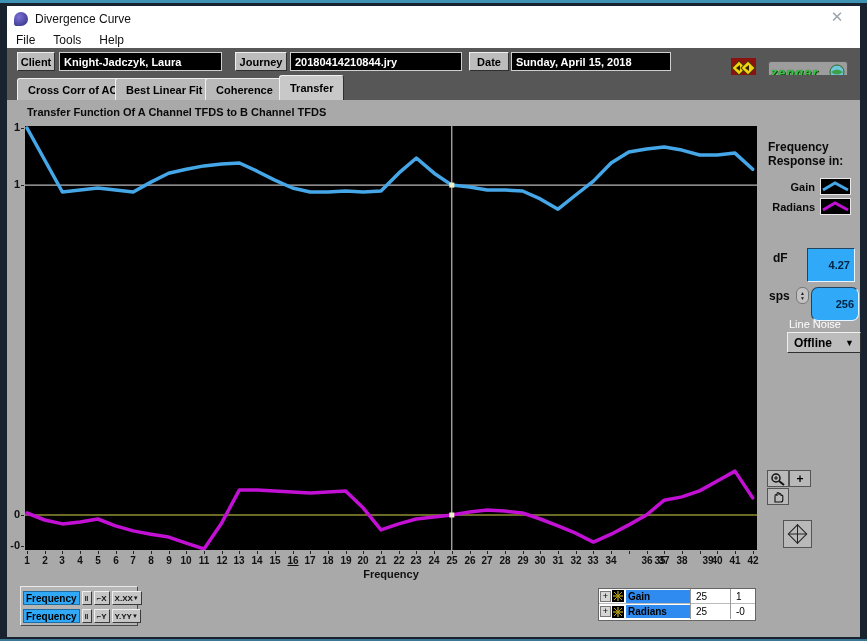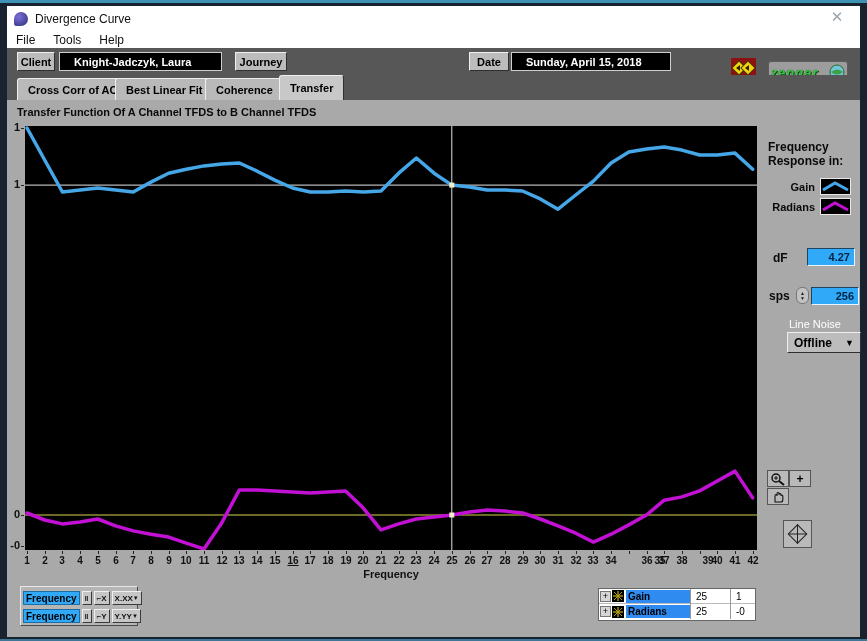--- a/index.html
+++ b/index.html
@@ -15,46 +15,46 @@
              color:#9aa3ab; font-size:15px; text-align:center; cursor:default; }
   .menubar { position:absolute; left:7px; top:28px; width:853px; height:17px;
              background:#ffffff; display:flex; align-items:center; gap:18px; padding-left:9px; }
   .menu-item { font-size:12px; color:#111; }
   .toolbar { position:absolute; left:7px; top:45px; width:853px; height:27px; background:#575757; }
   .tabstrip { position:absolute; left:7px; top:72px; width:853px; height:25px; background:#575757; }
   .btn3d { background:#bcbcbc; border-top:1px solid #efefef; border-left:1px solid #efefef;
            border-right:1px solid #2f2f2f; border-bottom:1px solid #2f2f2f;
            color:#000; font-weight:bold; font-size:11px; display:flex; align-items:center; justify-content:center; }
   .blackfield { background:#000; color:#fff; font-weight:bold; font-size:11px;
-                border:1px solid #cfcfcf; display:flex; align-items:center; padding:0 14px; }
+                border:1px solid #cfcfcf; display:flex; align-items:center; padding:0 4px; }
   .abs { position:absolute; }
   .tab { position:absolute; top:3px; height:22px; padding:0 10px; background:#b9b9b9;
          border-top:1px solid #efefef; border-left:1px solid #efefef; border-right:1px solid #2f2f2f;
          font-weight:bold; font-size:11px; color:#000; display:flex; align-items:center;
          border-radius:3px 3px 0 0; }
   .tab.active { top:0px; height:25px; background:#c8c8c8; z-index:2; }
   .content { position:absolute; left:7px; top:97px; width:853px; height:537px; background:#a9a9a9; }
-  .chart-title { position:absolute; left:10px; top:6px; font-size:11px; font-weight:bold; color:#0a0a0a; }
+  .chart-title { position:absolute; left:20px; top:6px; font-size:11px; font-weight:bold; color:#0a0a0a; }
   .plot-wrap { position:absolute; left:18px; top:26px; width:732px; height:424px; background:#000; }
   .ytick { position:absolute; width:13px; text-align:right; font-size:11px; font-weight:bold; color:#111; }
   .ytick-mark { position:absolute; left:14px; width:3px; height:1px; background:#222; }
   .xtick-mark { position:absolute; width:1px; height:3px; background:#222; top:451px; }
   .xtick { position:absolute; top:455px; width:18px; text-align:center; font-size:10px; font-weight:bold; color:#111; }
   .xlabel { position:absolute; left:18px; top:468px; width:732px; text-align:center;
             font-size:11px; font-weight:bold; color:#111; }
   .rp-label { position:absolute; font-size:12px; font-weight:bold; color:#0a0a0a; }
   .freq-resp { position:absolute; left:761px; top:40px; width:100px; font-size:12px;
                font-weight:bold; color:#0a0a0a; line-height:14px; }
   .legend-row { position:absolute; display:flex; align-items:center; }
   .legend-name { width:48px; text-align:right; font-size:11px; font-weight:bold; color:#0a0a0a; margin-right:5px; }
   .legend-box { width:31px; height:17px; background:#000; border:1px solid #e8e8e8; }
   .bluefield { background:#2fa9f8; color:#00233f; font-weight:bold; font-size:11px;
                border-top:1px solid #20445f; border-left:1px solid #20445f;
                border-right:1px solid #e8f4ff; border-bottom:1px solid #e8f4ff;
-               display:flex; align-items:center; justify-content:flex-end; padding:0 4px; }
+               display:flex; align-items:center; justify-content:flex-end; padding:16px 4px; }
   .spinner { position:absolute; width:13px; height:17px; background:#c2c2c2; border-radius:6px;
              border:1px solid #777; display:flex; flex-direction:column; align-items:center;
              justify-content:center; font-size:5px; color:#222; line-height:5px; }
   .line-noise { position:absolute; left:758px; top:218px; width:100px; text-align:center;
                 font-size:11px; font-weight:normal; color:#fff; }
   .dropdown { position:absolute; left:780px; top:232px; width:74px; height:21px;
               display:flex; align-items:center; justify-content:space-between; padding:0 6px;
               font-size:12px; }
   .tool-grid { position:absolute; left:760px; top:370px; width:46px; }
   .tool-btn { width:22px; height:17px; background:#b9b9b9; border:1px solid #555;
@@ -105,20 +105,21 @@
   <div class="menubar">
     <span class="menu-item">File</span>
     <span class="menu-item">Tools</span>
     <span class="menu-item">Help</span>
   </div>
 
   <div class="toolbar"></div>
   <div class="btn3d abs" style="left:17px;top:49px;width:38px;height:19px;">Client</div>
   <div class="blackfield abs" style="left:59px;top:49px;width:163px;height:19px;">Knight-Jadczyk, Laura</div>
   <div class="btn3d abs" style="left:235px;top:49px;width:52px;height:19px;">Journey</div>
+  <div class="blackfield abs" style="left:290px;top:49px;width:172px;height:19px;">20180414210844.jry</div>
   <div class="btn3d abs" style="left:469px;top:49px;width:40px;height:19px;">Date</div>
   <div class="blackfield abs" style="left:511px;top:49px;width:160px;height:19px;">Sunday, April 15, 2018</div>
 
   <svg class="abs" style="left:731px;top:55px;" width="25" height="29" viewBox="0 0 25 29">
     <rect x="0" y="0" width="25" height="24" fill="#8c1210"></rect>
     <rect x="3" y="5" width="10" height="10" transform="rotate(45 8 10)" fill="#f2d410" stroke="#4a3a00"></rect>
     <rect x="12" y="5" width="10" height="10" transform="rotate(45 17 10)" fill="#f2d410" stroke="#4a3a00"></rect>
     <path d="M5 10 l4 -3 v6 z" fill="#2a2200"></path>
     <path d="M14 10 l4 -3 v6 z" fill="#2a2200"></path>
     <rect x="8" y="23" width="2" height="6" fill="#e8e8e8"></rect>
@@ -273,21 +274,21 @@
     </div>
 
     <div class="rp-label" style="left:766px;top:151px;">dF</div>
     <div class="bluefield abs" style="left:800px;top:148px;width:48px;height:18px;">4.27</div>
 
     <div class="rp-label" style="left:762px;top:189px;">sps</div>
     <div class="spinner" style="left:789px;top:187px;">
         <span>▲</span>
         <span>▼</span>
       </div>
-    <div class="bluefield abs" style="left:804px;top:187px;width:48px;height:18px;">256</div>
+    <div class="bluefield abs" style="left:804px;top:187px;width:48px;height:18px;border-radius:7px;">256</div>
 
     <div class="line-noise">Line Noise</div>
     <div class="dropdown btn3d">
       <span>Offline</span>
       <span style="font-size:9px;">▼</span>
     </div>
 
     <div class="tool-grid">
       <span class="tool-btn">
         <svg width="16" height="14" viewBox="0 0 16 14">

